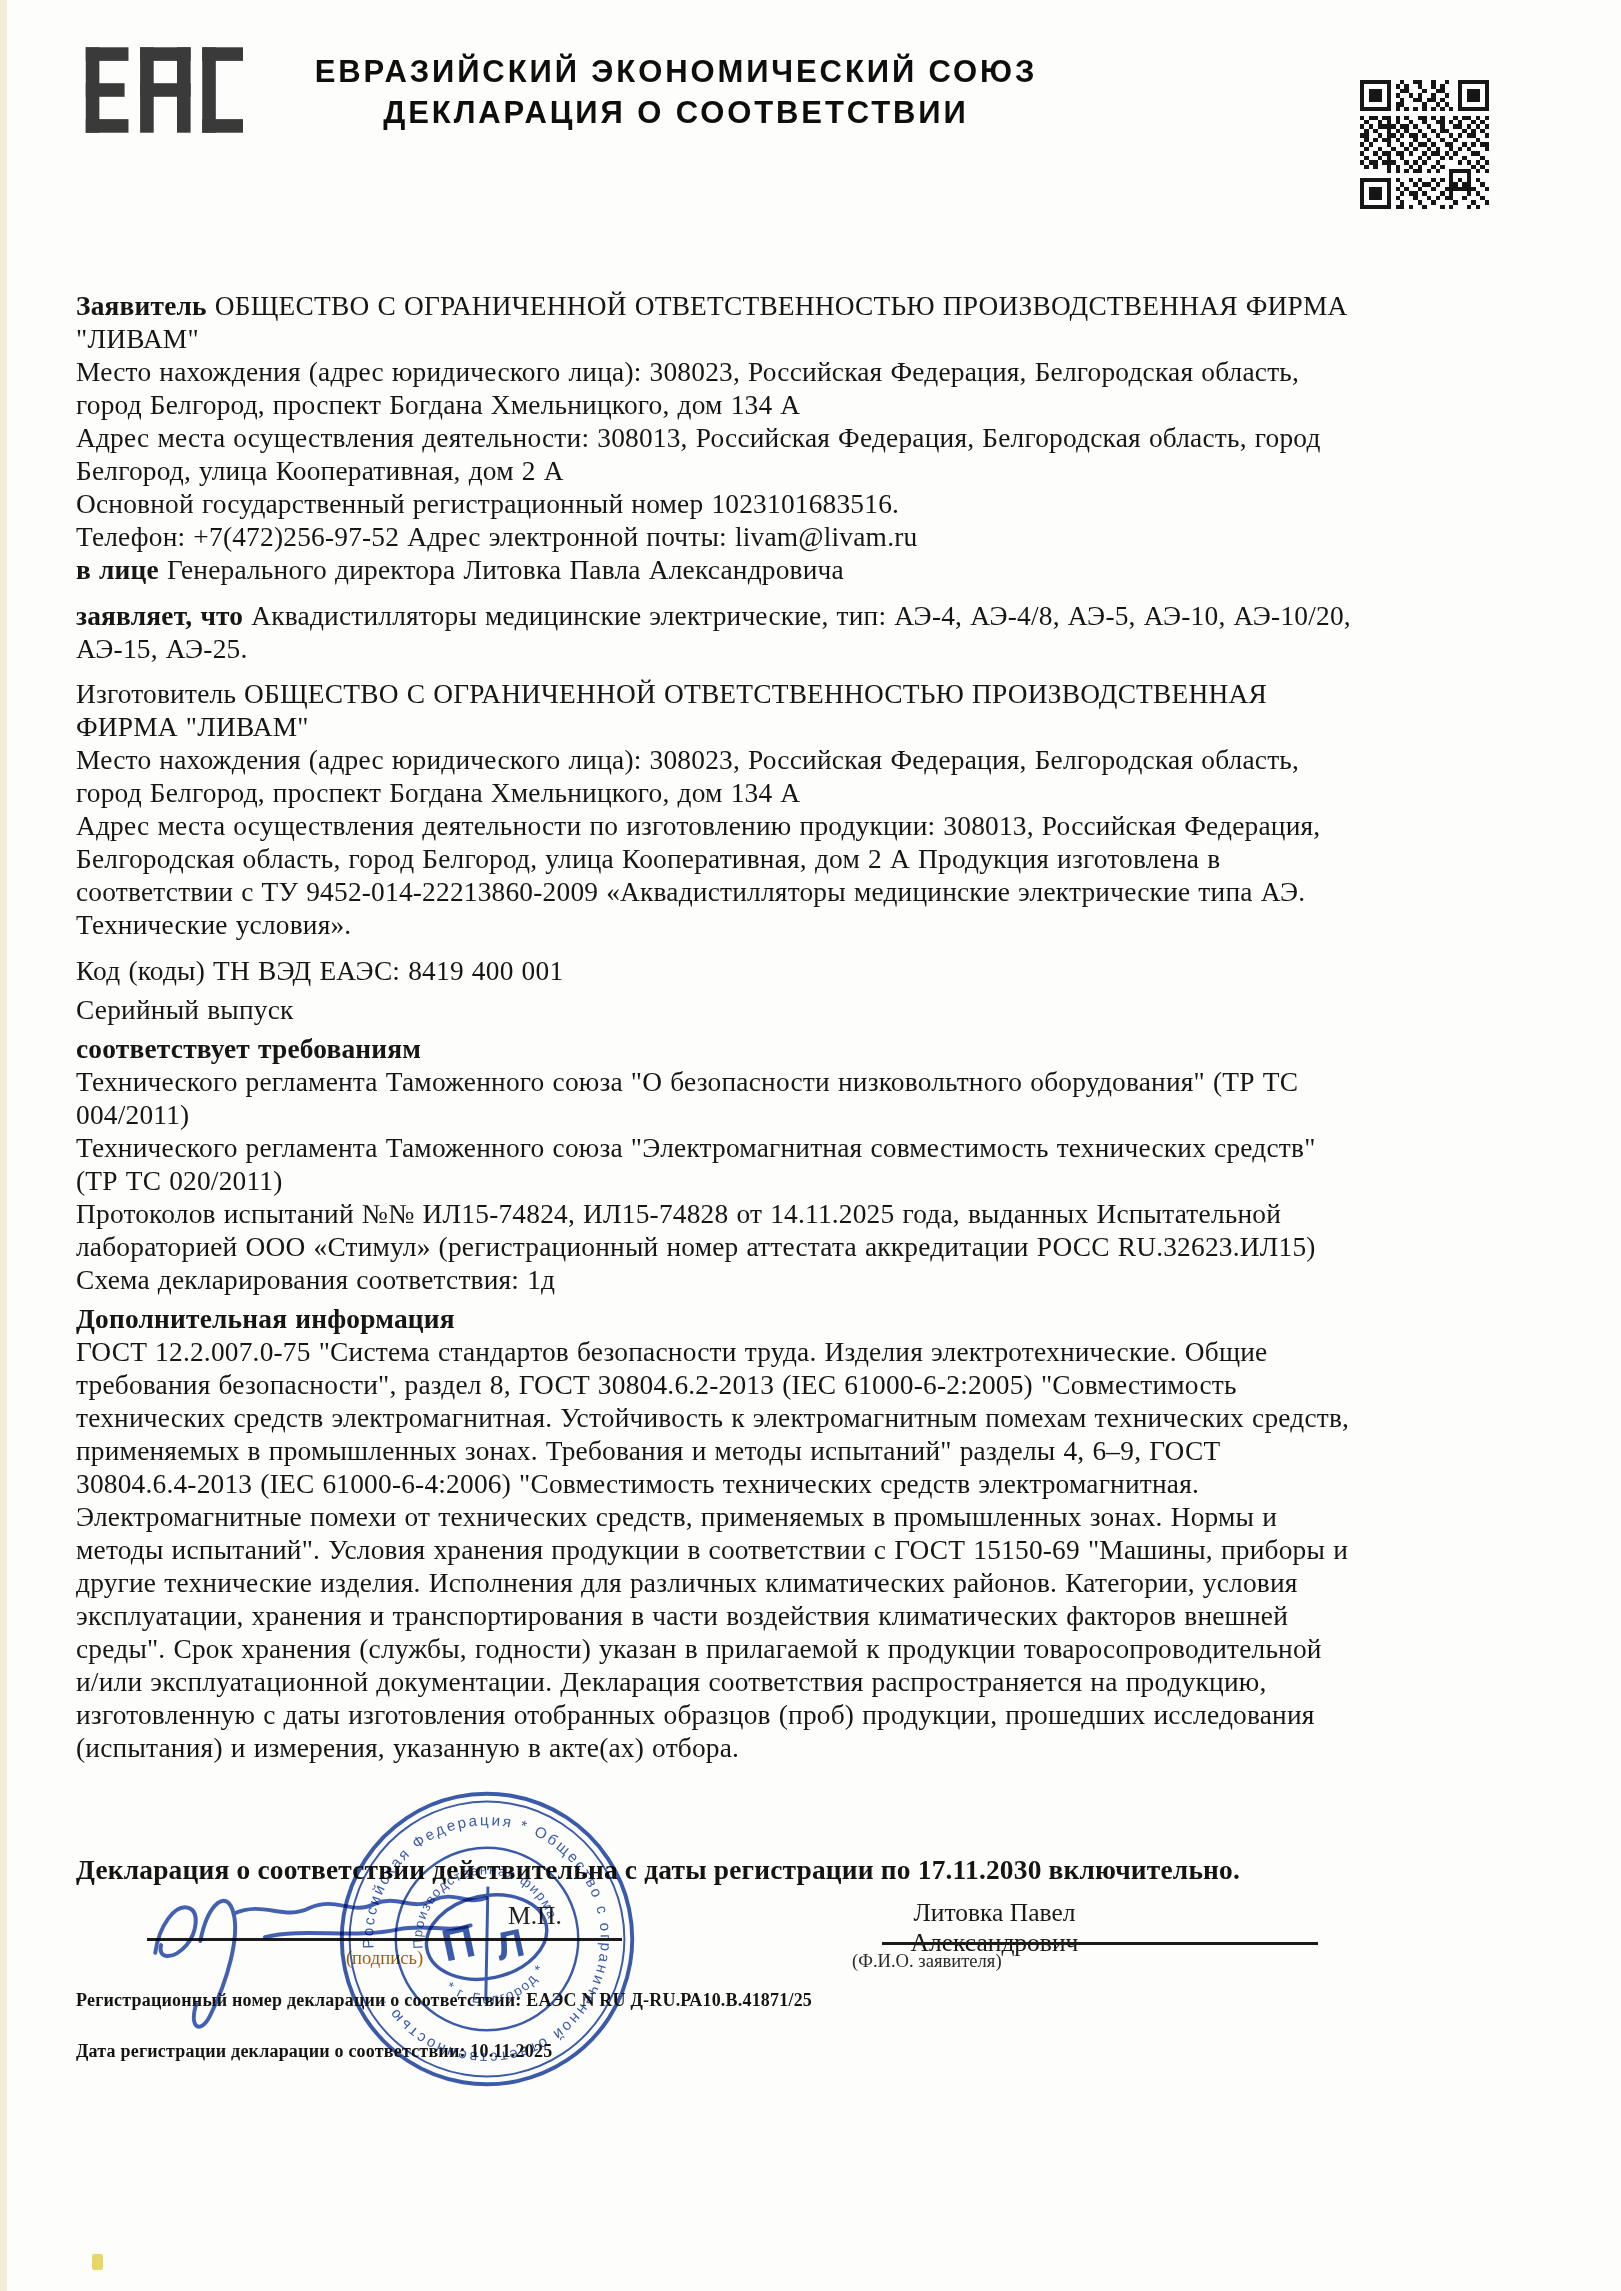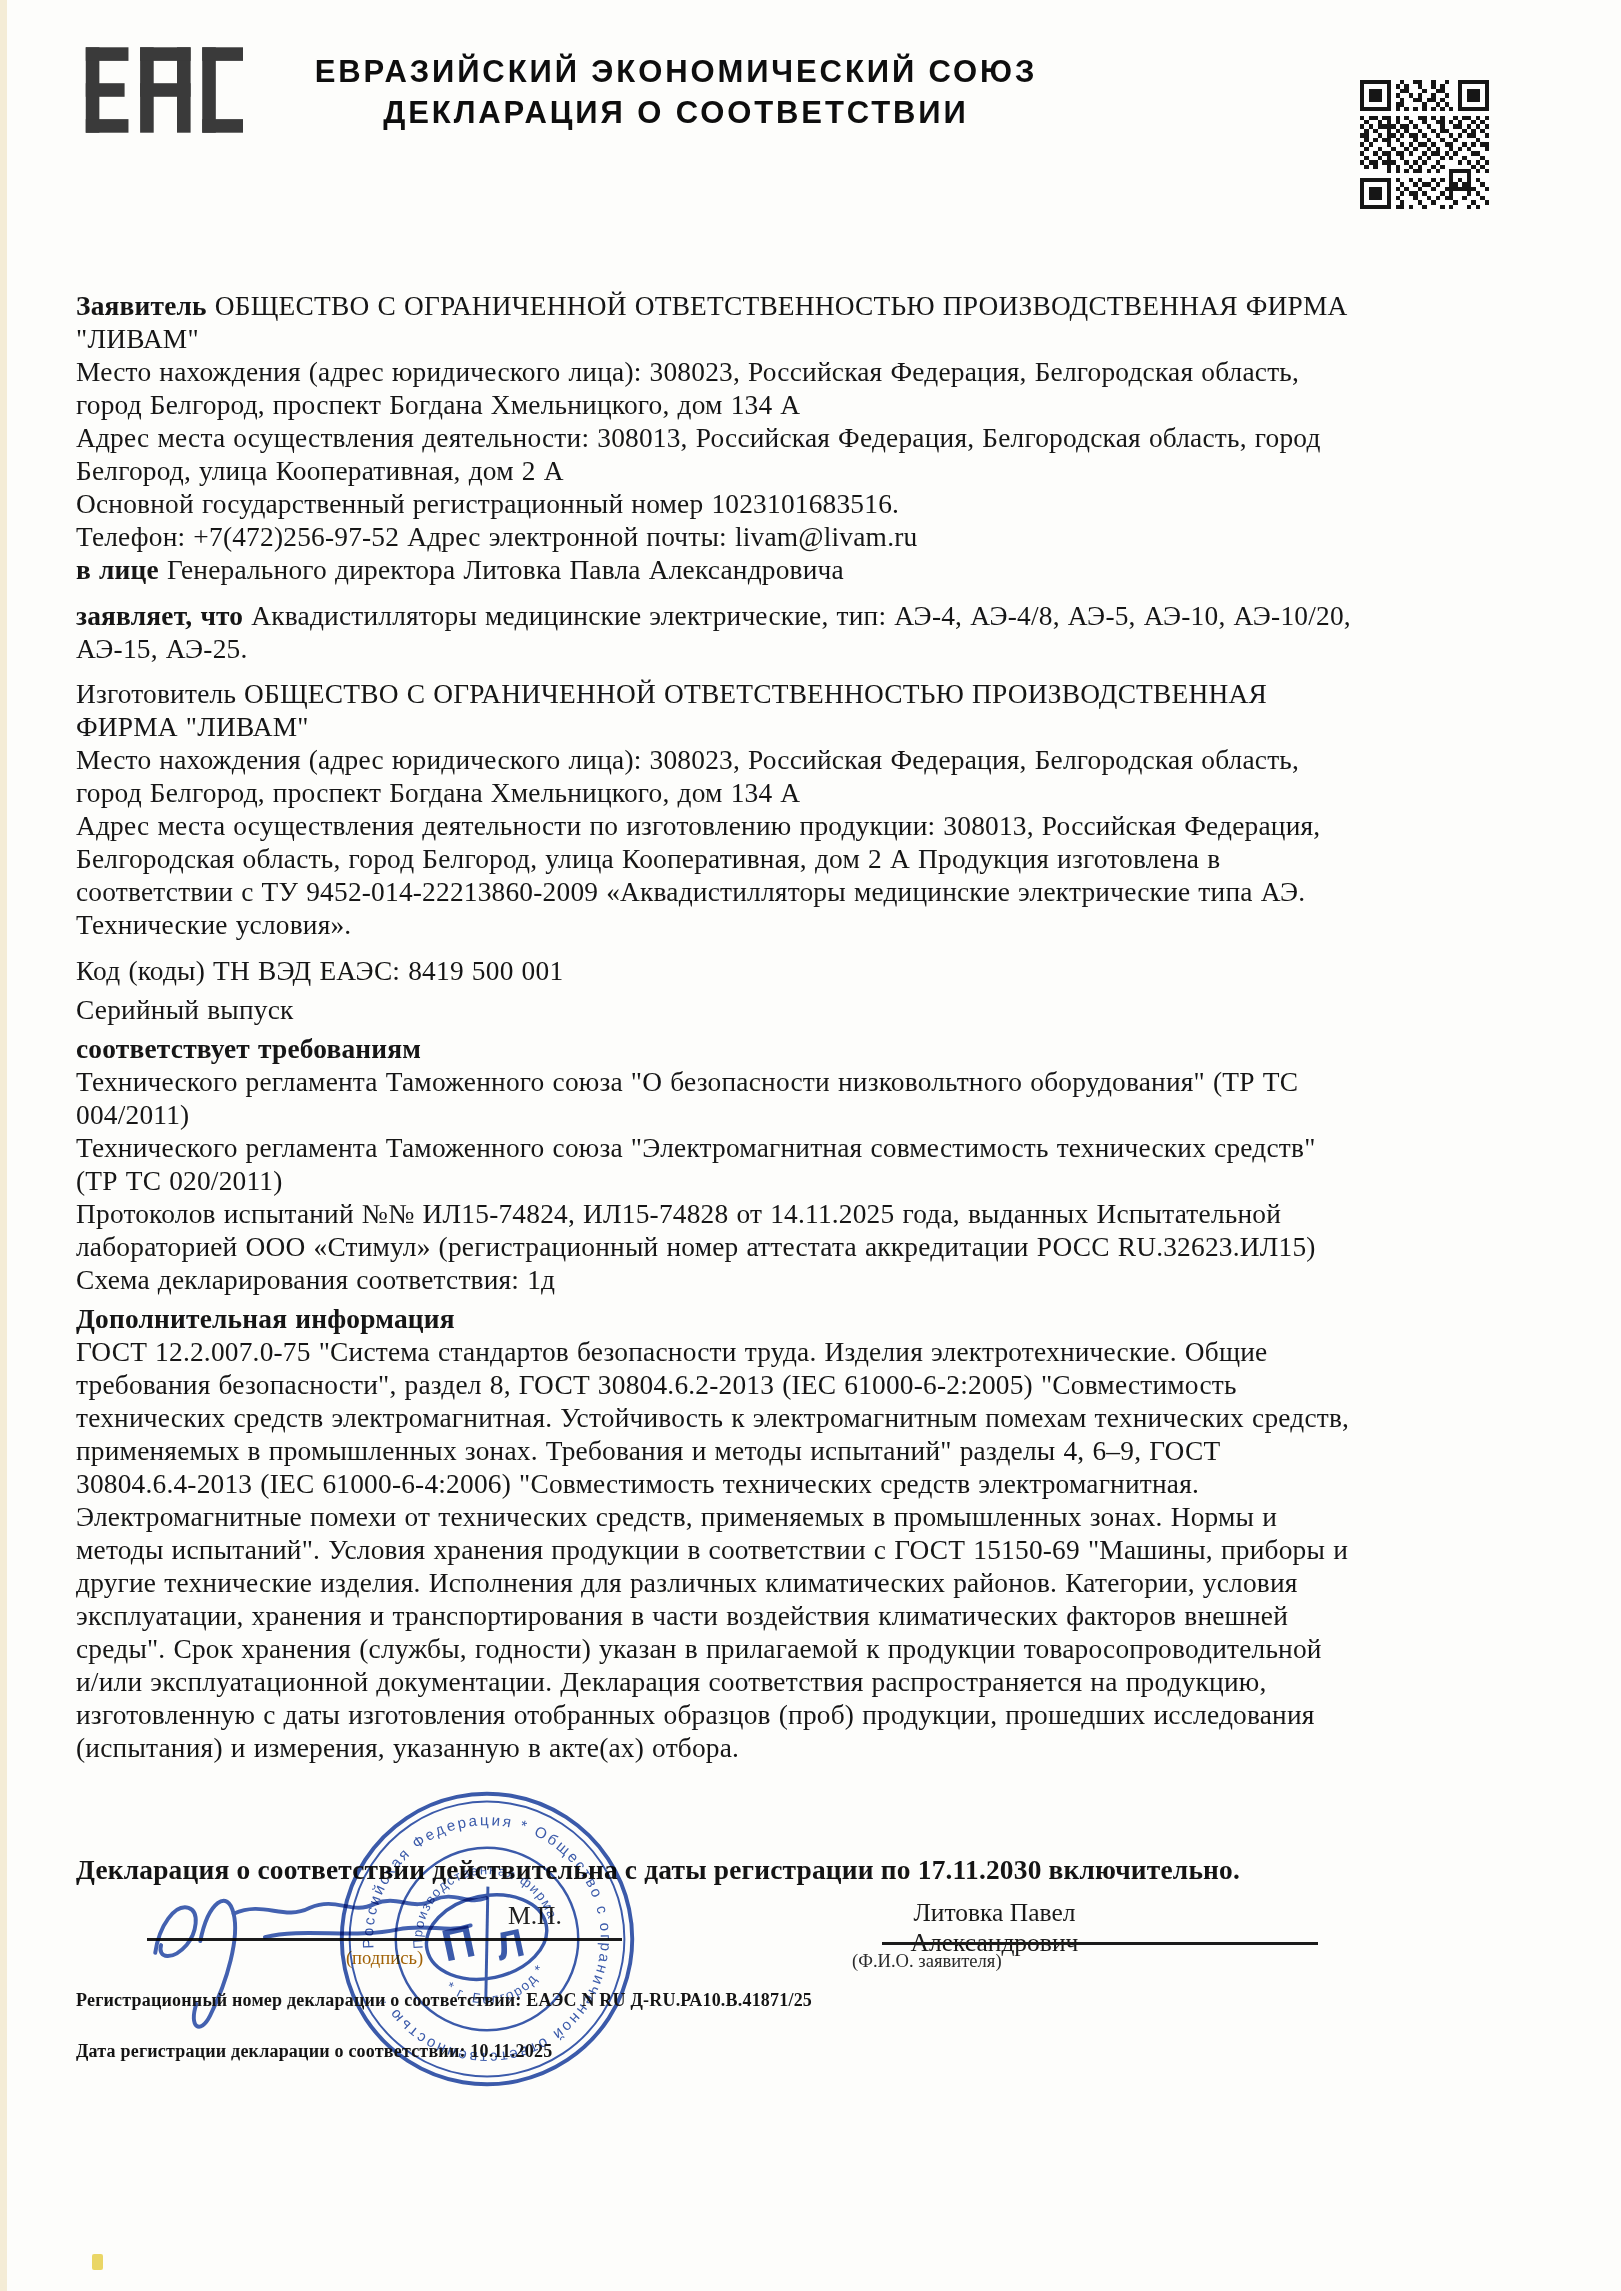--- a/index.html
+++ b/index.html
@@ -126,21 +126,21 @@
     <p class="mt13"><b>заявляет, что</b><span> Аквадистилляторы медицинские электрические, тип: АЭ-4, АЭ-4/8, АЭ-5, АЭ-10, АЭ-10/20,
 АЭ-15, АЭ-25.</span></p>
     <p class="mt13">Изготовитель ОБЩЕСТВО С ОГРАНИЧЕННОЙ ОТВЕТСТВЕННОСТЬЮ ПРОИЗВОДСТВЕННАЯ
 ФИРМА "ЛИВАМ"</p>
     <p>Место нахождения (адрес юридического лица): 308023, Российская Федерация, Белгородская область,
 город Белгород, проспект Богдана Хмельницкого, дом 134 А</p>
     <p>Адрес места осуществления деятельности по изготовлению продукции: 308013, Российская Федерация,
 Белгородская область, город Белгород, улица Кооперативная, дом 2 А Продукция изготовлена в
 соответствии с ТУ 9452-014-22213860-2009 «Аквадистилляторы медицинские электрические типа АЭ.
 Технические условия».</p>
-    <p class="mt13">Код (коды) ТН ВЭД ЕАЭС: 8419 500 001</p>
+    <p class="mt13">Код (коды) ТН ВЭД ЕАЭС: 8419 400 001</p>
     <p class="mt6">Серийный выпуск</p>
     <p class="mt6"><b>соответствует требованиям</b></p>
     <p>Технического регламента Таможенного союза "О безопасности низковольтного оборудования" (ТР ТС
 004/2011)</p>
     <p>Технического регламента Таможенного союза "Электромагнитная совместимость технических средств"
 (ТР ТС 020/2011)</p>
     <p>Протоколов испытаний №№ ИЛ15-74824, ИЛ15-74828 от 14.11.2025 года, выданных Испытательной
 лабораторией ООО «Стимул» (регистрационный номер аттестата аккредитации РОСС RU.32623.ИЛ15)</p>
     <p>Схема декларирования соответствия: 1д</p>
     <p class="mt6"><b>Дополнительная информация</b></p>

